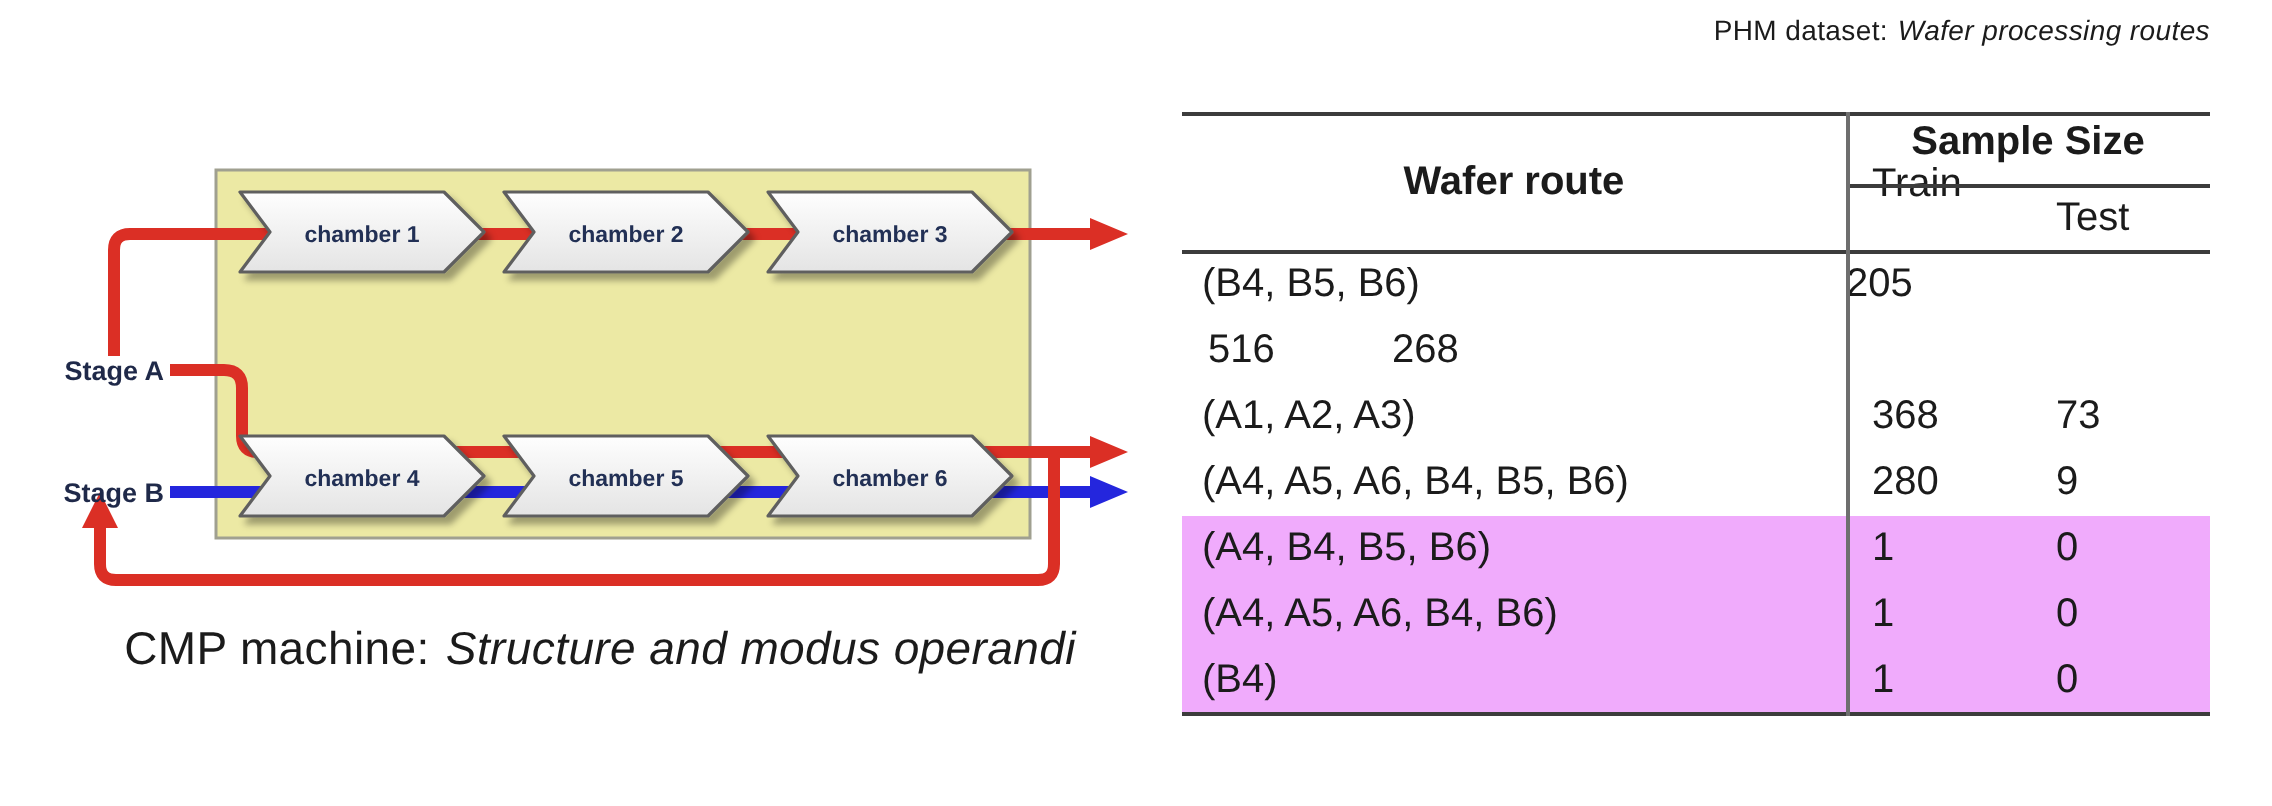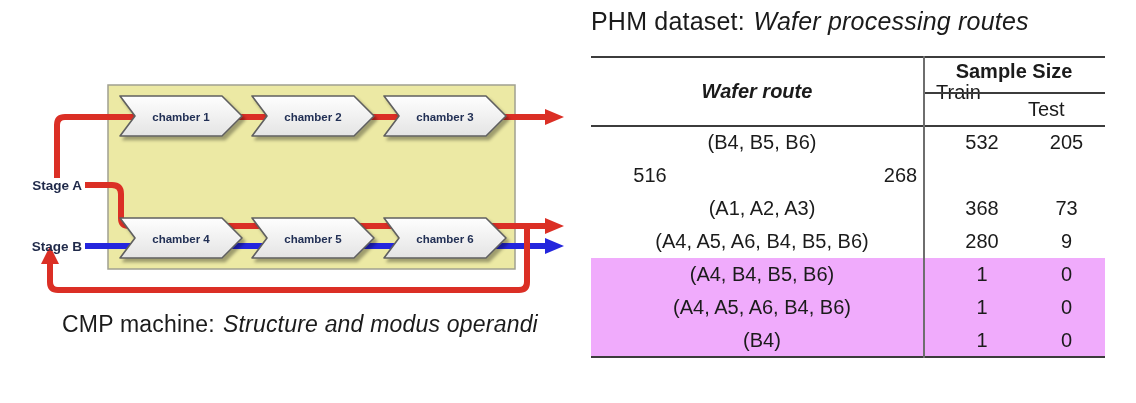--- a/index.html
+++ b/index.html
@@ -11,28 +11,28 @@
   
   .diagram{left:0;top:0;width:568px;height:403px;}
   .caption{
     left:35px;top:311px;width:530px;text-align:center;
     font-size:23px;letter-spacing:.2px;white-space:nowrap;
   }
   .caption .prefix,.title .prefix{margin-right:.35em;}
   .caption .it,.title .it{font-style:italic;}
   
   .title{
-    left:591px;top:7px;width:514px;text-align:left;
-    font-size:25px;letter-spacing:.2px;white-space:nowrap;
+    left:591px;top:7px;width:514px;text-align:right;
+    font-size:14px;letter-spacing:.2px;white-space:nowrap;
   }
   .hrule{background:#3c3c3c;height:2px;}
   .vrule{background:#6e6e6e;width:1.5px;}
   .th{font-weight:bold;font-size:20px;display:flex;align-items:center;justify-content:center;}
   .subhead{font-size:20px;line-height:33px;}
-  .rows{left:591px;top:126px;width:514px;text-align:center;}
+  .rows{left:591px;top:126px;width:514px;}
   .trow{display:flex;height:33px;line-height:33px;font-size:20px;}
   .trow.shaded{background:#f0abfc;}
   .cell-route{flex:0 0 332px;box-sizing:border-box;padding-left:10px;}
   .cell-train{flex:0 0 105px;box-sizing:border-box;padding-left:13px;}
   .cell-test{flex:1 1 auto;}
 </style>
 </head>
 <body>
 
 <div class="canvas">
@@ -92,21 +92,20 @@
     <span class="prefix">CMP machine:</span><span class="it">Structure and modus operandi</span>
   </div>
 
   <div class="abs title">
     <span class="prefix">PHM dataset:</span><span class="it">Wafer processing routes</span>
   </div>
 
   <div class="abs rows">
     <div class="trow">
       <div class="cell-route">(B4, B5, B6)</div>
-      <div class="cell-train">532</div>
       <div class="cell-test">205</div>
     </div>
     <div class="trow">
       <div class="cell-train">516</div>
       <div class="cell-test">268</div>
     </div>
     <div class="trow">
       <div class="cell-route">(A1, A2, A3)</div>
       <div class="cell-train">368</div>
       <div class="cell-test">73</div>
@@ -126,21 +125,21 @@
       <div class="cell-train">1</div>
       <div class="cell-test">0</div>
     </div>
     <div class="trow shaded">
       <div class="cell-route">(B4)</div>
       <div class="cell-train">1</div>
       <div class="cell-test">0</div>
     </div>
   </div>
 
-  <div class="abs th" style="left:591px;top:57px;width:332px;height:68px;font-style:italic;">Wafer route</div>
+  <div class="abs th" style="left:591px;top:57px;width:332px;height:68px;">Wafer route</div>
   <div class="abs th" style="left:923px;top:57px;width:182px;height:28px;">Sample Size</div>
   <div class="abs subhead" style="left:936px;top:76px;">Train</div>
   <div class="abs subhead" style="left:1028px;top:93px;">Test</div>
 
   <div class="abs hrule" style="left:591px;top:56px;width:514px;"></div>
   <div class="abs hrule" style="left:923px;top:92px;width:182px;height:1.5px;"></div>
   <div class="abs hrule" style="left:591px;top:125px;width:514px;"></div>
   <div class="abs hrule" style="left:591px;top:356px;width:514px;"></div>
   <div class="abs vrule" style="left:923px;top:56px;height:302px;"></div>
 

